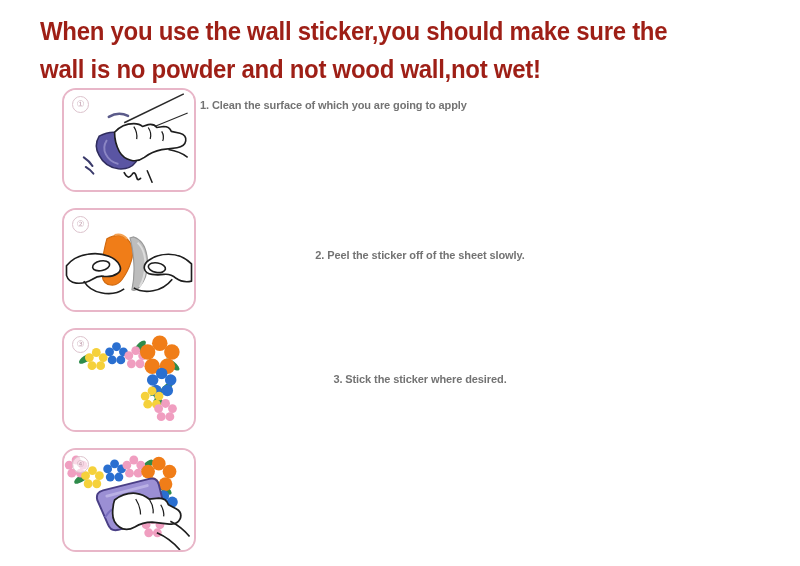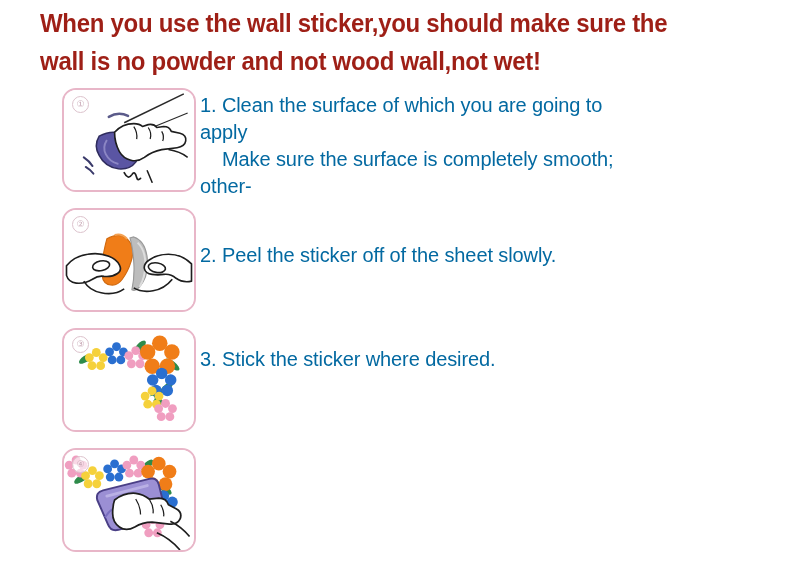--- a/index.html
+++ b/index.html
@@ -12,21 +12,21 @@
     height: 566px;
     position: relative;
     font-family: "Liberation Sans", sans-serif;
     overflow: hidden;
   }
 
   
   #heading {
     position: absolute;
     left: 40px;
-    top: 4px;
+    top: 12px;
     width: 720px;
   }
   .heading-line {
     color: #9e1f16;
     font-family: "Liberation Sans", sans-serif;
     font-weight: bold;
     font-size: 25px;
     line-height: 38px;
     letter-spacing: -0.3px;
     white-space: nowrap;
@@ -75,34 +75,34 @@
     line-height: 14px;
     text-align: center;
     font-family: "Liberation Sans", sans-serif;
     z-index: 3;
     background: rgba(255,255,255,0.6);
   }
   .step-text {
     position: absolute;
     left: 200px;
     width: 440px;
-    color: #0369a1;
+    color: #737373;
     font-family: "Liberation Sans", sans-serif;
-    font-weight: normal;
-    font-size: 20px;
+    font-weight: bold;
+    font-size: 11px;
     line-height: 27px;
     letter-spacing: -0.1px;
   }
   .step-text p { margin: 0; }
   .indent { text-indent: 22px; }
 
   
   #text-1 { top: 6px; }
-  #text-2 { top: 36px; }
-  #text-3 { top: 20px; }
+  #text-2 { top: 36px; text-align: center; }
+  #text-3 { top: 40px; text-align: center; }
   #text-4 { top: 19px; }
 </style>
 </head>
 <body>
 
 <div id="heading">
   <div class="heading-line">When you use the wall sticker,you should make sure the</div>
   <div class="heading-line">wall is no powder and not wood wall,not wet!</div>
 </div>
 
@@ -133,21 +133,20 @@
 
         <path d="M20,70 q6,4 9,9" stroke="#3b3b6b" stroke-width="2.2" fill="none" stroke-linecap="round"></path>
         <path d="M22,80 q5,3 8,7" stroke="#3b3b6b" stroke-width="2" fill="none" stroke-linecap="round"></path>
 
         <path d="M62,86 q4,8 8,2 q3,-5 5,3 q1,4 4,1" stroke="#1e1e1e" stroke-width="1.8" fill="none" stroke-linecap="round"></path>
         <path d="M86,84 l5,12" stroke="#1e1e1e" stroke-width="1.6" fill="none" stroke-linecap="round"></path>
       </svg>
     </div>
     <div class="step-text" id="text-1">
       <p>1. Clean the surface of which you are going to apply</p>
-      <p class="indent">Make sure the surface is completely smooth; other-</p>
     </div>
   </div>
 
   <div class="step-row">
     <div class="panel">
       <div class="badge">②</div>
       <svg class="panel-svg" viewBox="0 0 134 104">
         <rect x="0" y="0" width="134" height="104" fill="#ffffff"></rect>
 
         <path d="M44,30 q10,-6 18,-2 q6,3 8,10 q2,8 -1,16 q-3,10 -9,18 q-5,7 -12,6 q-8,-1 -9,-10

